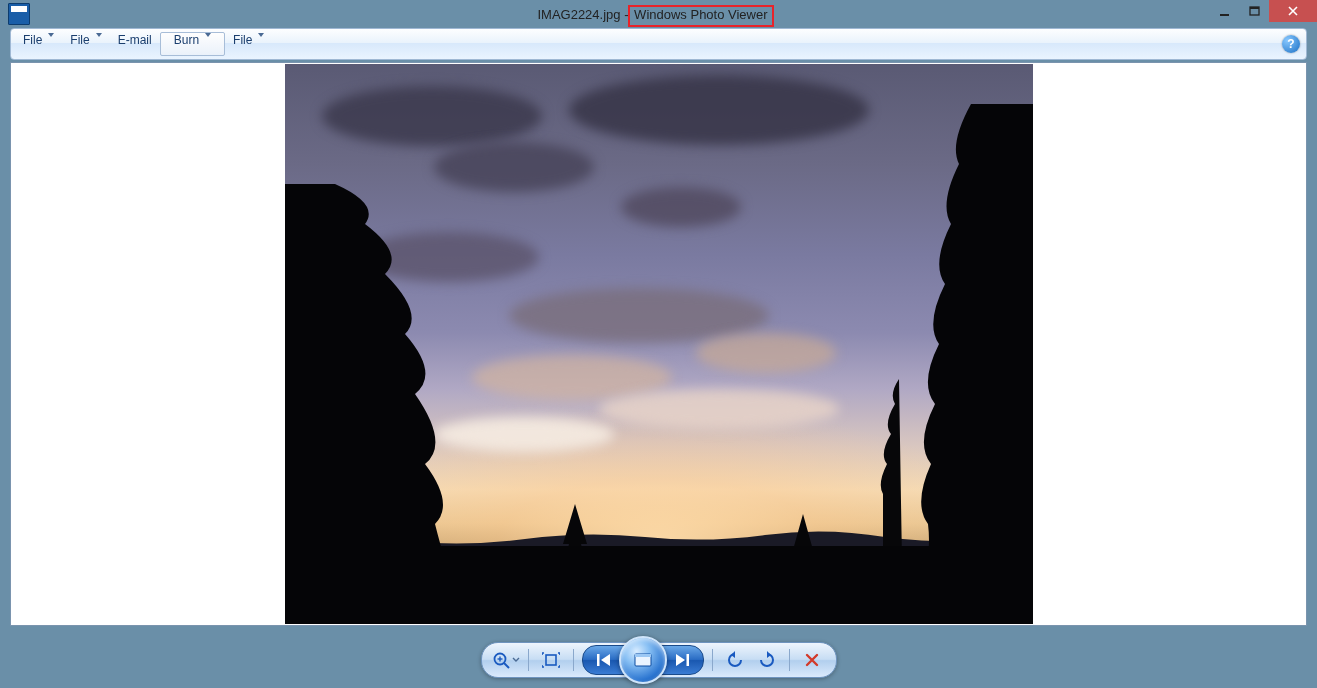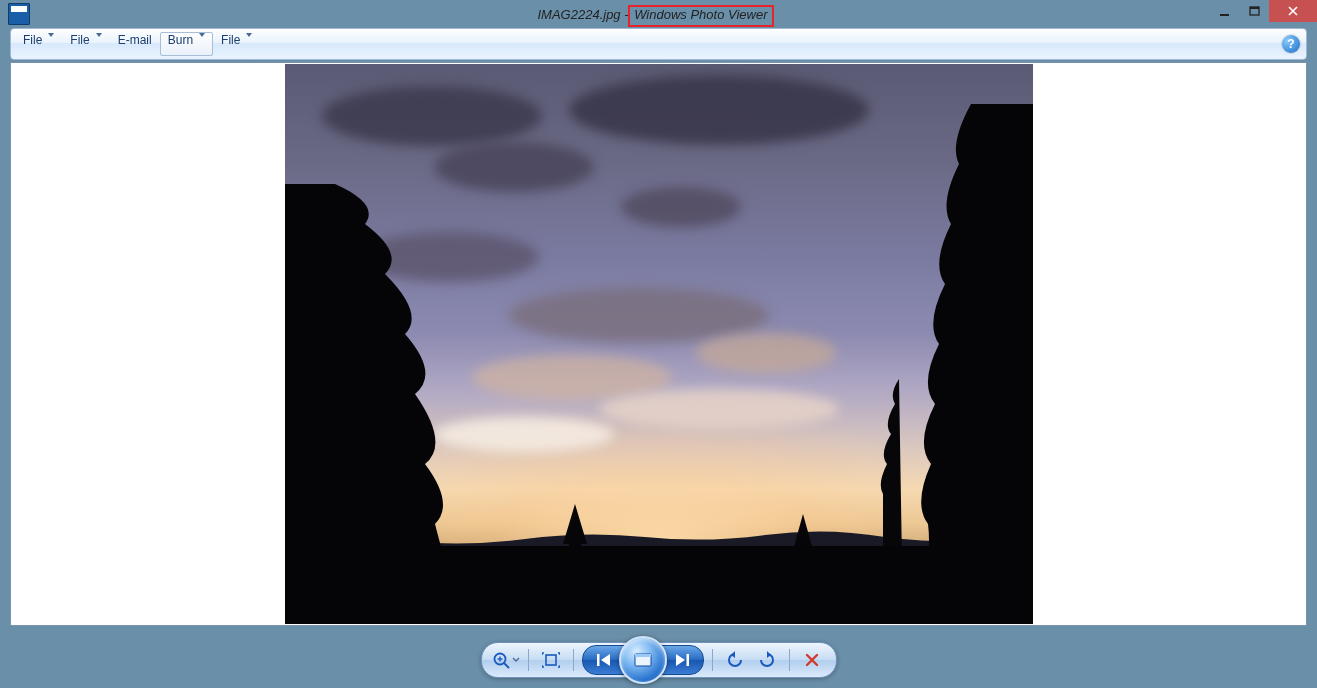--- a/index.html
+++ b/index.html
@@ -1,31 +1,31 @@
 <!DOCTYPE html>
 <html><head>
 <meta charset="utf-8">
 <style>
   html,body{margin:0;padding:0;width:1317px;height:688px;font-family:"Segoe UI",Tahoma,sans-serif;font-size:12px;overflow:hidden;background:#6a8fa8;}
   .window{position:absolute;inset:0;background:#6a8fa8;}
   
   .titlebar{height:28px;display:flex;align-items:center;position:relative;color:#222;}
   .titlebar .app-icon{width:20px;height:20px;margin-left:8px;background:#1a5ea8;border:1px solid #0d3c6e;border-radius:1px;position:relative;}
   .titlebar .app-icon::after{content:"";position:absolute;top:2px;left:2px;right:2px;height:6px;background:#fff;}
-  .titlebar .title-text{position:absolute;left:0;right:6px;text-align:center;font-size:13px;color:#222;font-style:italic;}
+  .titlebar .title-text{position:absolute;left:0;right:6px;text-align:center;font-size:13px;color:#222;}
   .titlebar .title-highlight{border:2px solid #e8232a;padding:0px 4px 3px 4px;margin-left:-4px;}
   .win-controls{position:absolute;right:0;top:0;display:flex;height:22px;}
   .win-btn{width:30px;height:22px;display:flex;align-items:center;justify-content:center;color:#333;}
   .win-btn.close{width:48px;background:#c75050;color:#fff;}
   .win-btn svg{display:block;}
   
   .toolbar-wrap{margin:0 10px;}
   .toolbar{height:30px;background:linear-gradient(#fdfeff,#eaf3fc 45%,#d7e8fb 46%,#eaf4ff);border:1px solid #9fb8d4;border-radius:4px;display:flex;align-items:center;padding:0 4px;position:relative;}
   .menu-item{display:flex;height:22px;padding:0 8px;border-radius:2px;color:#1a3e6e;cursor:default;gap:6px;}
-  .menu-item.hover{background:linear-gradient(#fefefe,#eaf1fa);border:1px solid #a7bdd8;padding:0 7px;}
+  .menu-item.hover{background:linear-gradient(#fefefe,#eaf1fa);border:1px solid #a7bdd8;padding:0 13px;}
   .menu-item .caret{width:0;height:0;border-left:3px solid transparent;border-right:3px solid transparent;border-top:4px solid #4a6a94;}
   .help-btn{position:absolute;right:6px;top:6px;width:18px;height:18px;border-radius:50%;background:radial-gradient(circle at 30% 30%,#88c8ff,#1a6fc4);display:flex;align-items:center;justify-content:center;color:#fff;font-weight:bold;font-size:12px;box-shadow:0 0 2px rgba(0,0,0,.4);}
   
   .content{margin:2px 10px 0 10px;height:562px;background:#fff;border:1px solid #7a94ae;display:flex;align-items:center;justify-content:center;overflow:hidden;}
   .photo{width:748px;height:560px;position:relative;background:#0a0a0c;}
   
   .sky{position:absolute;inset:0;background:
     radial-gradient(ellipse 120% 60% at 50% 85%, rgba(255,220,170,.9) 0%, rgba(255,200,140,.4) 18%, rgba(170,160,190,0) 40%),
     linear-gradient(#5a5a74 0%,#6b6a86 18%,#7a7aa0 34%,#8c8ab0 48%,#b0a8c4 58%,#d8c6c0 68%,#f4dcb8 76%,#e8c896 82%,#c8a878 86%,#1a1a22 86%,#0a0a10 100%);}
   .mtn{position:absolute;left:0;right:0;bottom:12%;height:40px;}

